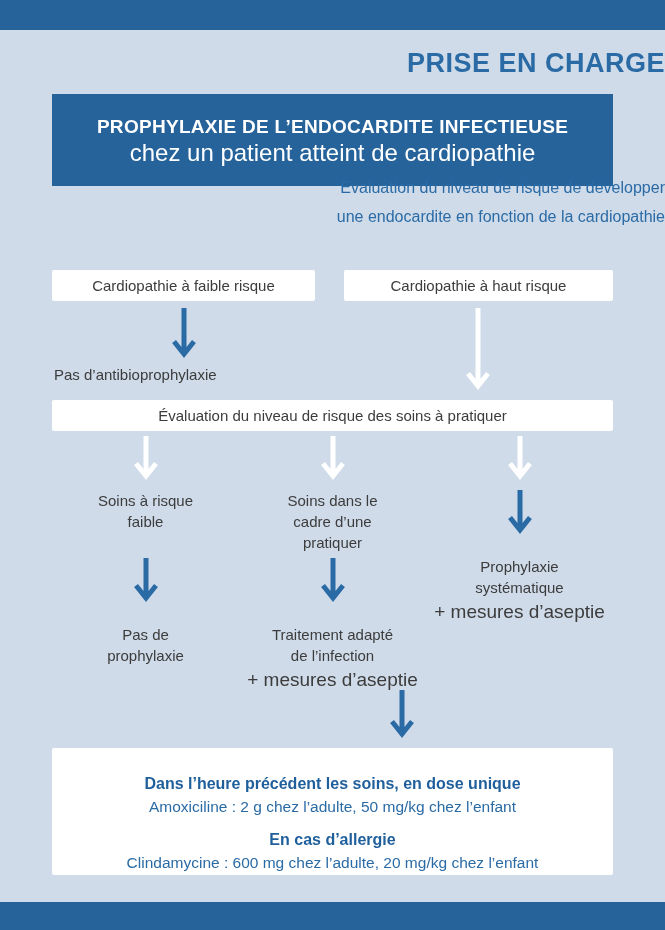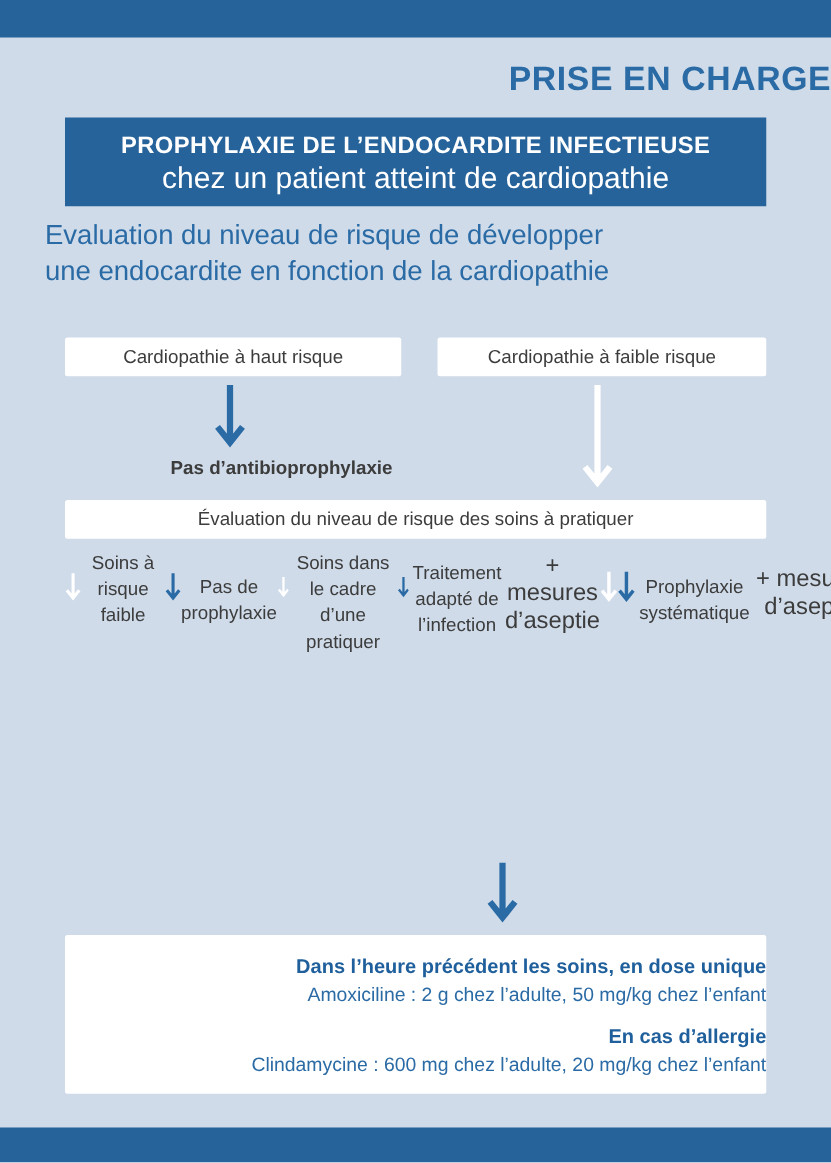--- a/index.html
+++ b/index.html
@@ -28,34 +28,34 @@
     top: 48px; left: 0; right: 0;
     text-align: right;
     font-size: 27px;
     font-weight: bold;
     letter-spacing: .5px;
     color: var(--accent-blue, #2b6ba5);
   }
 
   .header-box {
     position: absolute;
-    top: 94px; left: 52px; right: 52px; height: 71px;
+    top: 94px; left: 52px; right: 52px; height: 92px;
     background: var(--bar-blue, #26639b);
     color: #ffffff;
     display: flex; flex-direction: column;
     align-items: center; justify-content: center;
   }
   .header-line1 { font-size: 19px; font-weight: bold; letter-spacing: .3px; line-height: 26px; }
   .header-line2 { font-size: 24px; line-height: 26px; }
 
   .subtitle {
     position: absolute;
     top: 173px; left: 0; right: 0;
-    text-align: left;
-    font-size: 22px;
+    text-align: right;
+    font-size: 16px;
     line-height: 29px;
     color: var(--accent-blue, #2b6ba5);
     padding-left: 36px;
   }
 
   .white-box {
     background: var(--box-white, #ffffff);
     color: var(--text-dark, #3c3c3c);
     font-size: 15px;
     height: 31px;
@@ -79,34 +79,33 @@
   .arrow path { fill: none; stroke-width: 5px; }
   .arrow.blue path { stroke: var(--accent-blue, #2b6ba5); }
   .arrow.white path { stroke: #ffffff; }
   .arrow-low   { position: absolute; left: 171px; top: 308px; }
   .arrow-high  { position: absolute; left: 465px; top: 308px; }
   .arrow-final { position: absolute; left: 389px; top: 690px; }
 
   .no-prophy {
     position: absolute;
     top: 366px; left: 54px; width: 260px;
-    text-align: right;
+    text-align: left;
     font-size: 15px;
     color: var(--text-dark, #3c3c3c);
-    font-weight: bold;
   }
 
   .cols {
     position: absolute;
     top: 436px; left: 52px; right: 52px;
     display: flex;
   }
   .col {
     flex: 1;
-    display: flex; flex-direction: row; align-items: center;
+    display: flex; flex-direction: column; align-items: center;
     text-align: center;
   }
   .col .arrow { margin-bottom: 8px; }
   .col-label {
     height: 68px;
     font-size: 15px; line-height: 21px;
     color: var(--text-dark, #3c3c3c);
   }
   .w105 { max-width: 105px; }
   .w120 { max-width: 120px; }
@@ -123,22 +122,22 @@
     font-size: 19px;
     color: var(--text-dark, #3c3c3c);
   }
 
   .dosage-box {
     position: absolute;
     top: 748px; left: 52px; right: 52px; height: 127px;
     background: var(--box-white, #ffffff);
     border-radius: 2px;
     box-sizing: border-box;
-    padding-top: 17px;
-    text-align: right;
+    padding-top: 27px;
+    text-align: center;
   }
   .dosage-heading {
     font-size: 16px;
     font-weight: bold;
     color: var(--heading-blue, #1f5f9c);
   }
   .dosage-heading.second { margin-top: 15px; }
   .dosage-line {
     margin-top: 5px;
     font-size: 15.5px;
@@ -158,22 +157,22 @@
     <div class="header-line1">PROPHYLAXIE DE L’ENDOCARDITE INFECTIEUSE</div>
     <div class="header-line2">chez un patient atteint de cardiopathie</div>
   </div>
 
   <div class="subtitle">
     <div>Evaluation du niveau de risque de développer</div>
     <div>une endocardite en fonction de la cardiopathie</div>
   </div>
 
   <div class="risk-row">
+    <div class="white-box risk-low">Cardiopathie à faible risque</div>
     <div class="white-box risk-high">Cardiopathie à haut risque</div>
-    <div class="white-box risk-low">Cardiopathie à faible risque</div>
   </div>
 
   <svg class="arrow blue arrow-low" width="26" height="52" viewBox="0 0 26 52">
     <path d="M13 0 L13 45 M3 33.5 L13 46 L23 33.5"></path>
   </svg>
 
   <svg class="arrow white arrow-high" width="26" height="84" viewBox="0 0 26 84">
     <path d="M13 0 L13 77 M3 65.5 L13 78 L23 65.5"></path>
   </svg>
 

